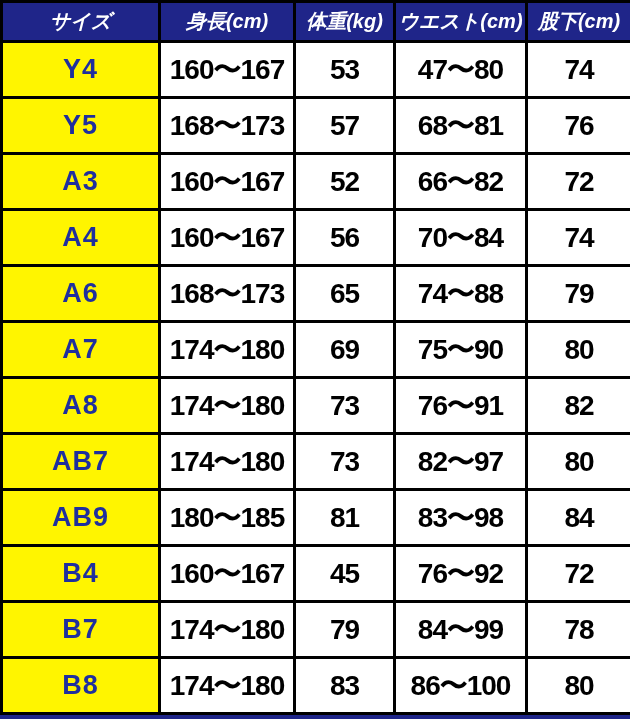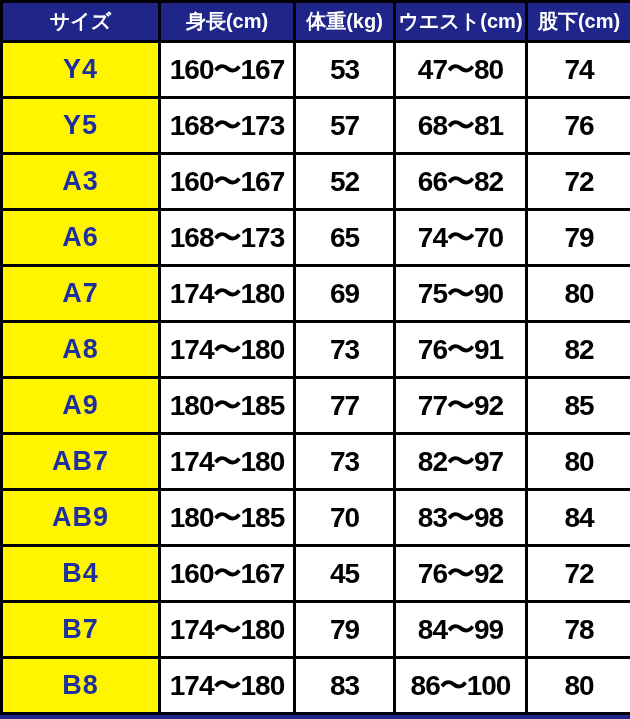--- a/index.html
+++ b/index.html
@@ -39,20 +39,21 @@
   }
   thead tr { height: 40px; }
   th.header-cell {
     background: var(--header-bg);
     color: var(--header-text);
     font-size: 20px;
     font-weight: bold;
     border-left-color: #3c3f4a;
     border-right-color: #3c3f4a;
     border-top-color: var(--border);
+    font-style: italic;
   }
   th.header-cell:first-child { border-left-color: var(--border); }
   th.header-cell:last-child  { border-right-color: var(--border); margin-left: 18px; }
   td.size-cell {
     background: var(--size-col-bg);
     color: var(--size-col-text);
     font-size: 27px;
     font-weight: bold;
     letter-spacing: 1px;
     margin-top: 23px;
@@ -101,58 +102,58 @@
         <td class="value-cell">76</td>
       </tr>
       <tr>
         <td class="size-cell">A3</td>
         <td class="value-cell">160〜167</td>
         <td class="value-cell">52</td>
         <td class="value-cell">66〜82</td>
         <td class="value-cell">72</td>
       </tr>
       <tr>
+        <td class="size-cell">A4</td>
+        <td class="value-cell">160〜167</td>
+        <td class="value-cell">56</td>
+        <td class="value-cell">70〜84</td>
+        <td class="value-cell">74</td>
+      </tr>
+      <tr>
         <td class="size-cell">A6</td>
         <td class="value-cell">168〜173</td>
         <td class="value-cell">65</td>
-        <td class="value-cell">74〜70</td>
+        <td class="value-cell">74〜88</td>
         <td class="value-cell">79</td>
       </tr>
       <tr>
         <td class="size-cell">A7</td>
         <td class="value-cell">174〜180</td>
         <td class="value-cell">69</td>
         <td class="value-cell">75〜90</td>
         <td class="value-cell">80</td>
       </tr>
       <tr>
         <td class="size-cell">A8</td>
         <td class="value-cell">174〜180</td>
         <td class="value-cell">73</td>
         <td class="value-cell">76〜91</td>
         <td class="value-cell">82</td>
       </tr>
       <tr>
-        <td class="size-cell">A9</td>
-        <td class="value-cell">180〜185</td>
-        <td class="value-cell">77</td>
-        <td class="value-cell">77〜92</td>
-        <td class="value-cell">85</td>
-      </tr>
-      <tr>
         <td class="size-cell">AB7</td>
         <td class="value-cell">174〜180</td>
         <td class="value-cell">73</td>
         <td class="value-cell">82〜97</td>
         <td class="value-cell">80</td>
       </tr>
       <tr>
         <td class="size-cell">AB9</td>
         <td class="value-cell">180〜185</td>
-        <td class="value-cell">70</td>
+        <td class="value-cell">81</td>
         <td class="value-cell">83〜98</td>
         <td class="value-cell">84</td>
       </tr>
       <tr>
         <td class="size-cell">B4</td>
         <td class="value-cell">160〜167</td>
         <td class="value-cell">45</td>
         <td class="value-cell">76〜92</td>
         <td class="value-cell">72</td>
       </tr>

